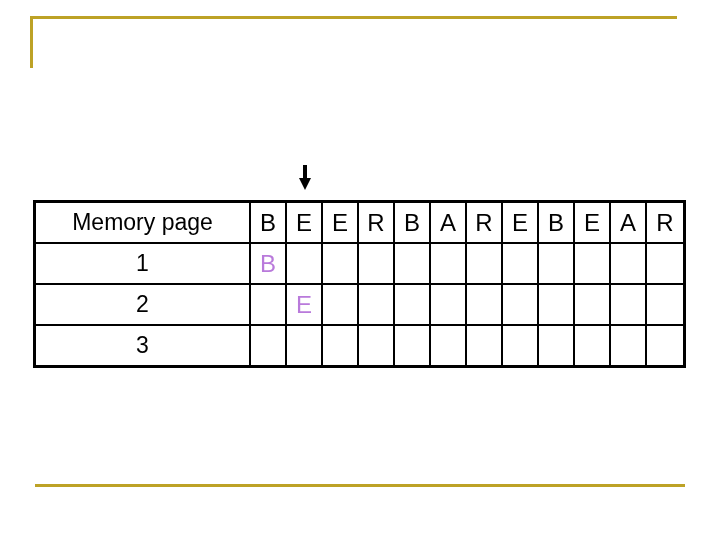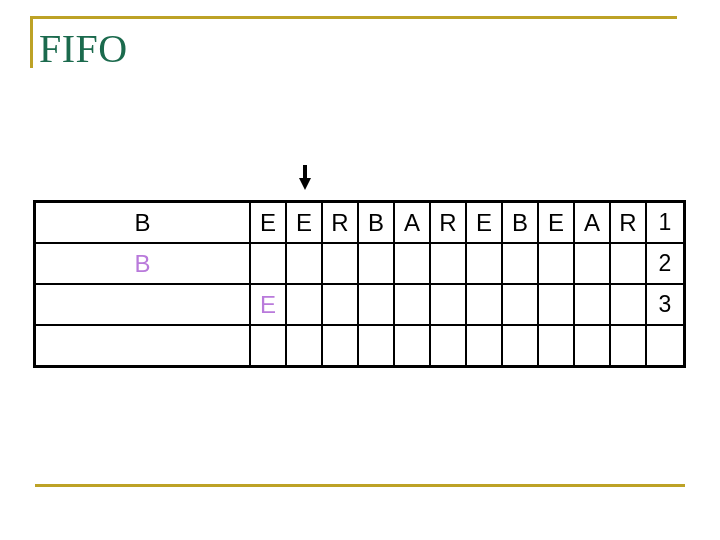--- a/index.html
+++ b/index.html
@@ -80,28 +80,28 @@
   .placed { color: var(--purple, #B97ADB); }
 </style>
 </head>
 <body>
 
 <div class="slide">
 
   <div class="top-rule"></div>
   <div class="left-rule"></div>
 
-  <h1 class="title">FIFO</h1>
 
   <svg class="arrow" id="step-arrow" viewBox="0 0 14 28" style="left: 298px;">
     <rect x="5" y="1" width="4" height="14" fill="#000"></rect>
     <polygon points="1,14 13,14 7,26" fill="#000"></polygon>
   </svg>
 
   <div class="memory-grid" id="memory-grid">
+      <div class="cell label-cell">Memory page</div>
       <div class="cell seq-cell">B</div>
       <div class="cell seq-cell">E</div>
       <div class="cell seq-cell">E</div>
       <div class="cell seq-cell">R</div>
       <div class="cell seq-cell">B</div>
       <div class="cell seq-cell">A</div>
       <div class="cell seq-cell">R</div>
       <div class="cell seq-cell">E</div>
       <div class="cell seq-cell">B</div>
       <div class="cell seq-cell">E</div>

